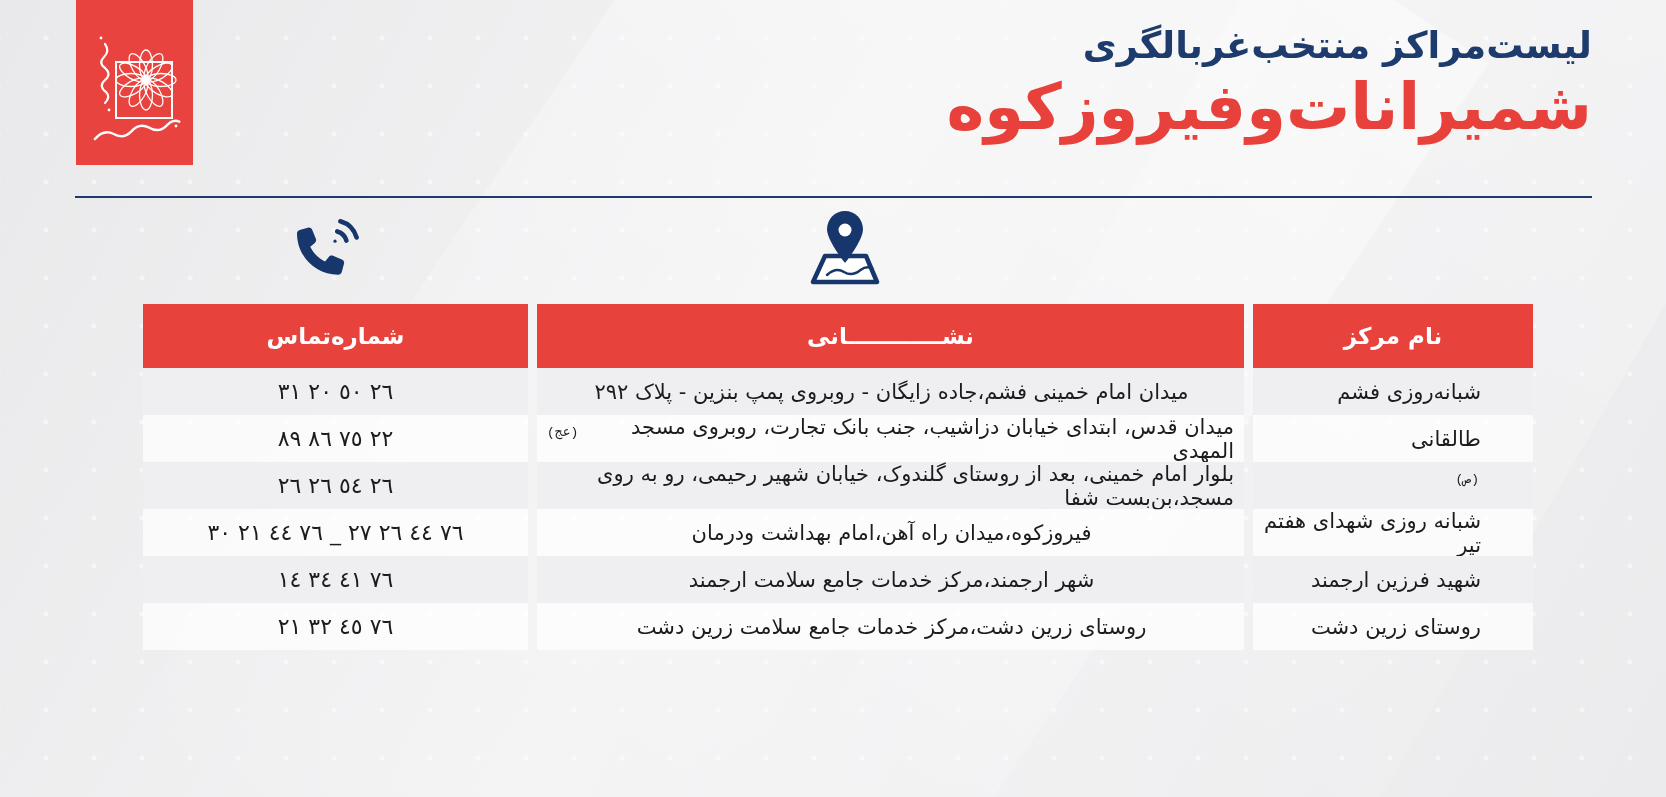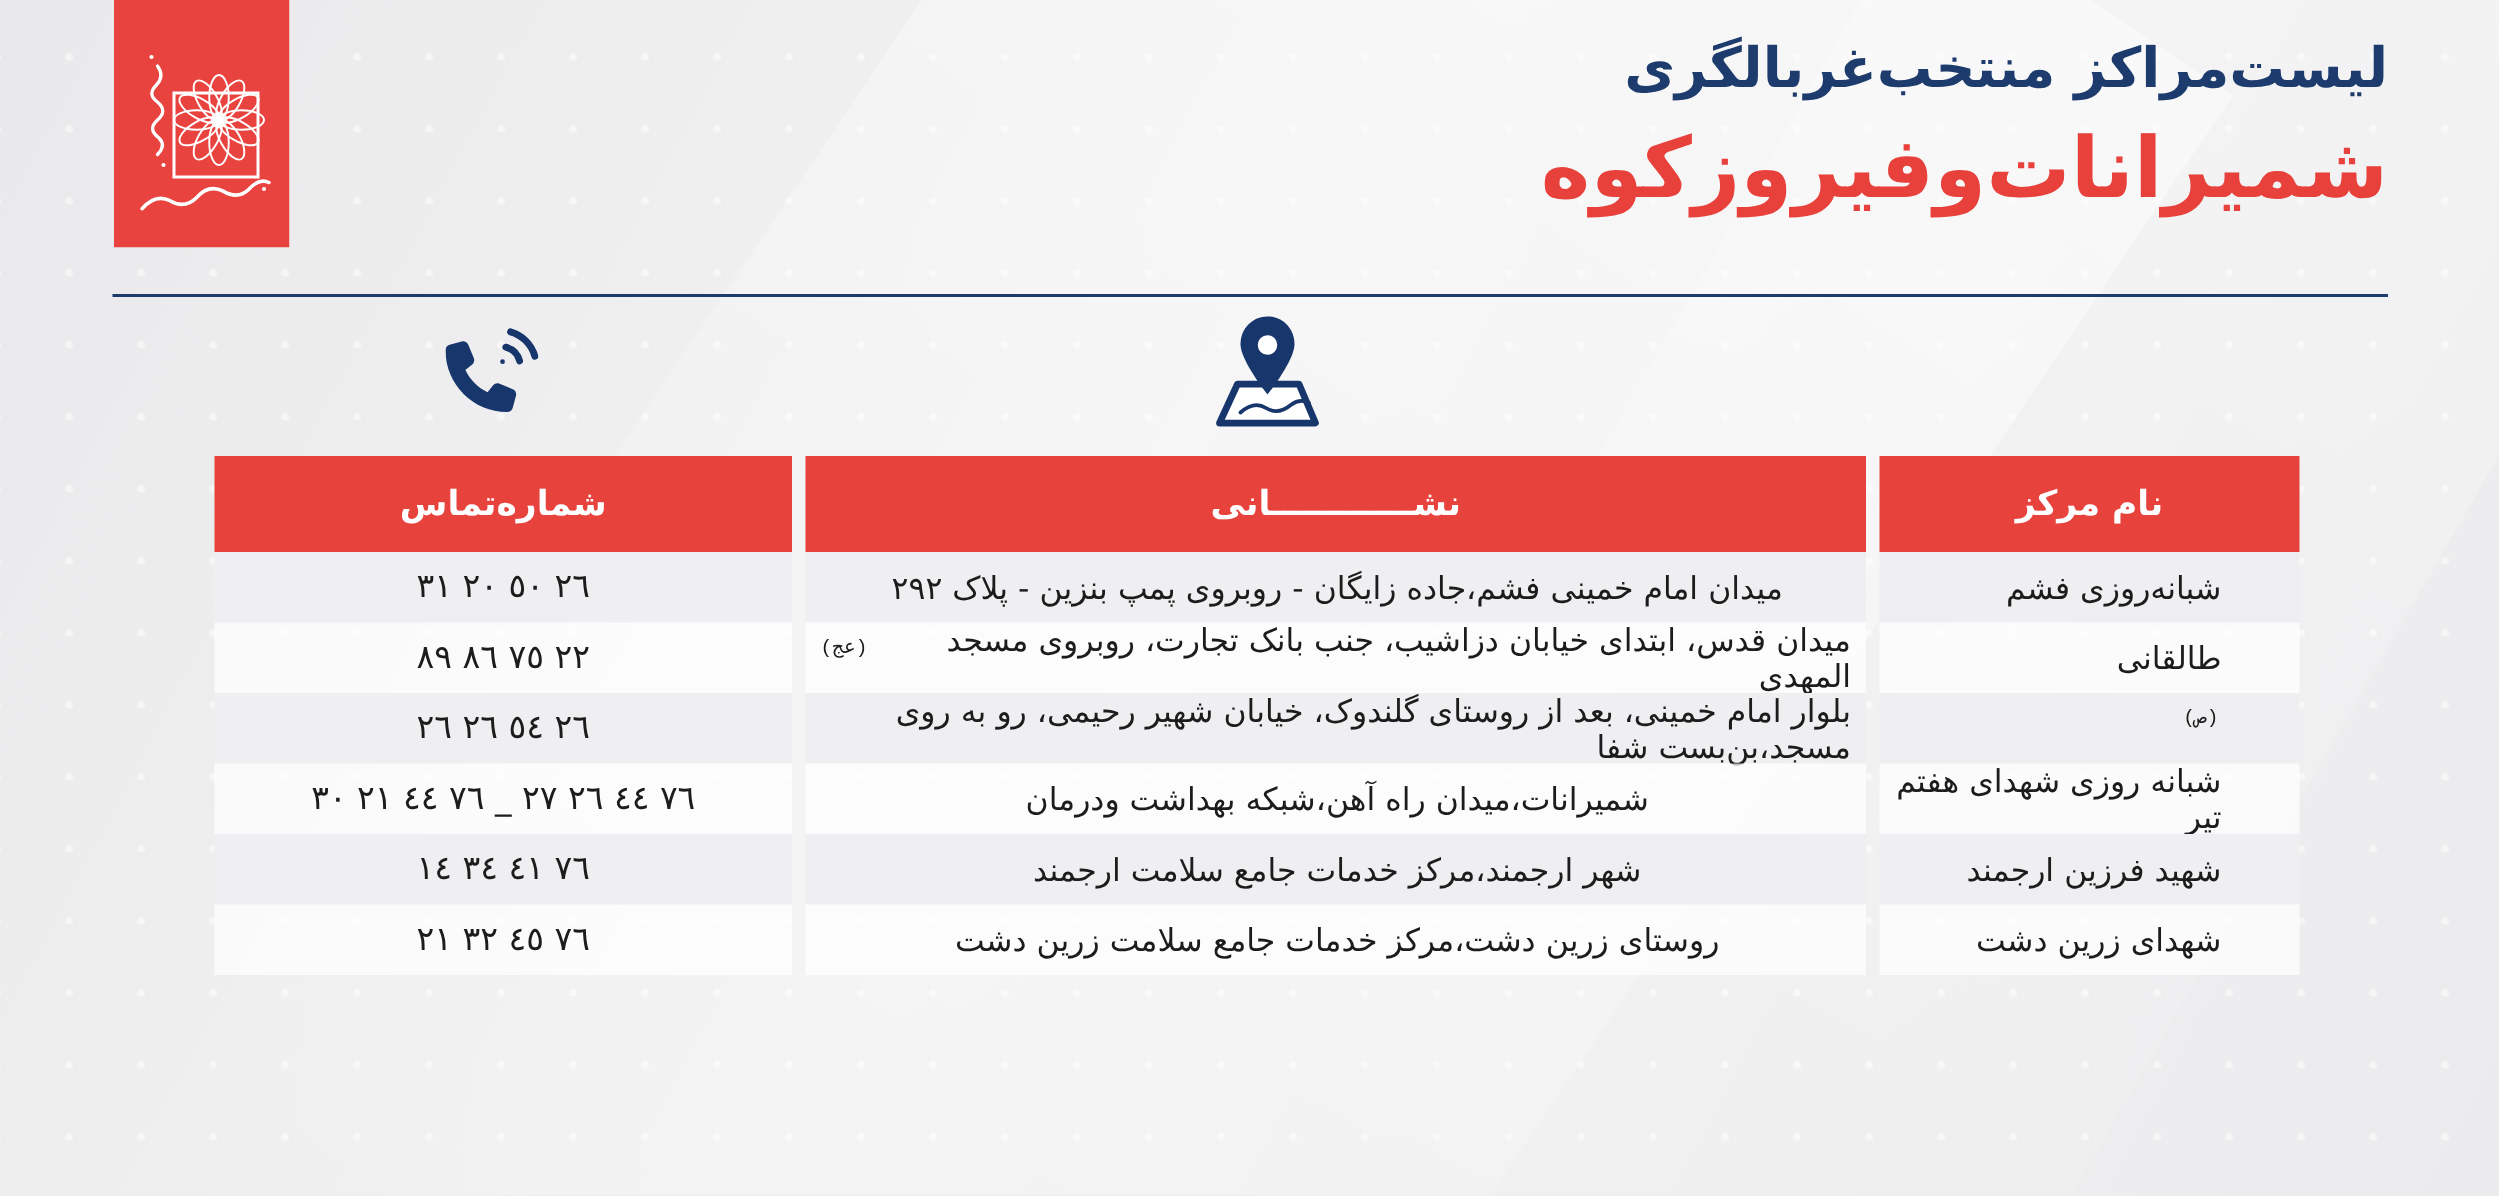--- a/index.html
+++ b/index.html
@@ -15,21 +15,21 @@
     background-size:48px 48px;background-position:22px 14px;opacity:.55;}
   .streak{position:absolute;pointer-events:none;}
   .s1{top:-260px;left:430px;width:760px;height:1300px;transform:rotate(34deg);
     background:linear-gradient(rgba(255,255,255,.45),rgba(255,255,255,.03));}
   .s2{top:-200px;left:1050px;width:520px;height:1200px;transform:rotate(30deg);
     background:linear-gradient(rgba(255,255,255,.30),rgba(255,255,255,.02));}
 
   .logo{position:absolute;left:76px;top:0;width:117px;height:165px;}
   .titles{position:absolute;right:74px;top:22px;text-align:right;direction:rtl;}
   .t-small{color:#1D3B6C;font-size:37px;font-weight:600;line-height:1.3;}
-  .t-large{color:#E8403A;font-size:56px;font-weight:800;line-height:1.1;margin-top:12px;text-align:center;}
+  .t-large{color:#E8403A;font-size:64px;font-weight:800;line-height:1.1;margin-top:2px;text-align:center;}
   .divider{position:absolute;left:75px;top:196px;width:1517px;height:2px;background:#1D3B6C;}
 
   .icon{position:absolute;}
   .icon.phone{left:297px;top:214px;width:62px;height:62px;}
   .icon.pin{left:810px;top:208px;width:70px;height:78px;}
 
   .table{position:absolute;left:143px;top:304px;width:1390px;direction:rtl;}
   .trow,.thead{display:flex;column-gap:9px;}
   .cell{display:flex;align-items:center;font-size:21px;color:#1c1c1c;}
   .cell.name{width:280px;justify-content:flex-start;padding:0 52px 0 8px;box-sizing:border-box;}
@@ -150,41 +150,41 @@
         </div>
       <div class="cell phone" dir="ltr">٢٦ ٥٤ ٢٦ ٢٦</div>
     </div>
 
     <div class="trow lite">
       <div class="cell name">
           <span>شبانه روزی شهدای هفتم تیر</span>
           <span class="sup"></span>
         </div>
       <div class="cell addr">
-          <span>شمیرانات،میدان راه آهن،شبکه بهداشت ودرمان</span>
+          <span>فیروزکوه،میدان راه آهن،امام بهداشت ودرمان</span>
           <span class="sup"></span>
         </div>
       <div class="cell phone" dir="ltr">٧٦ ٤٤ ٢٦ ٢٧ _ ٧٦ ٤٤ ٢١ ٣٠</div>
     </div>
 
     <div class="trow gray">
       <div class="cell name">
           <span>شهید فرزین ارجمند</span>
           <span class="sup"></span>
         </div>
       <div class="cell addr">
           <span>شهر ارجمند،مرکز خدمات جامع سلامت ارجمند</span>
           <span class="sup"></span>
         </div>
       <div class="cell phone" dir="ltr">٧٦ ٤١ ٣٤ ١٤</div>
     </div>
 
     <div class="trow lite">
       <div class="cell name">
-          <span>شهدای زرین دشت</span>
+          <span>روستای زرین دشت</span>
           <span class="sup"></span>
         </div>
       <div class="cell addr">
           <span>روستای زرین دشت،مرکز خدمات جامع سلامت زرین دشت</span>
           <span class="sup"></span>
         </div>
       <div class="cell phone" dir="ltr">٧٦ ٤٥ ٣٢ ٢١</div>
     </div>
   </div>
 </div>

